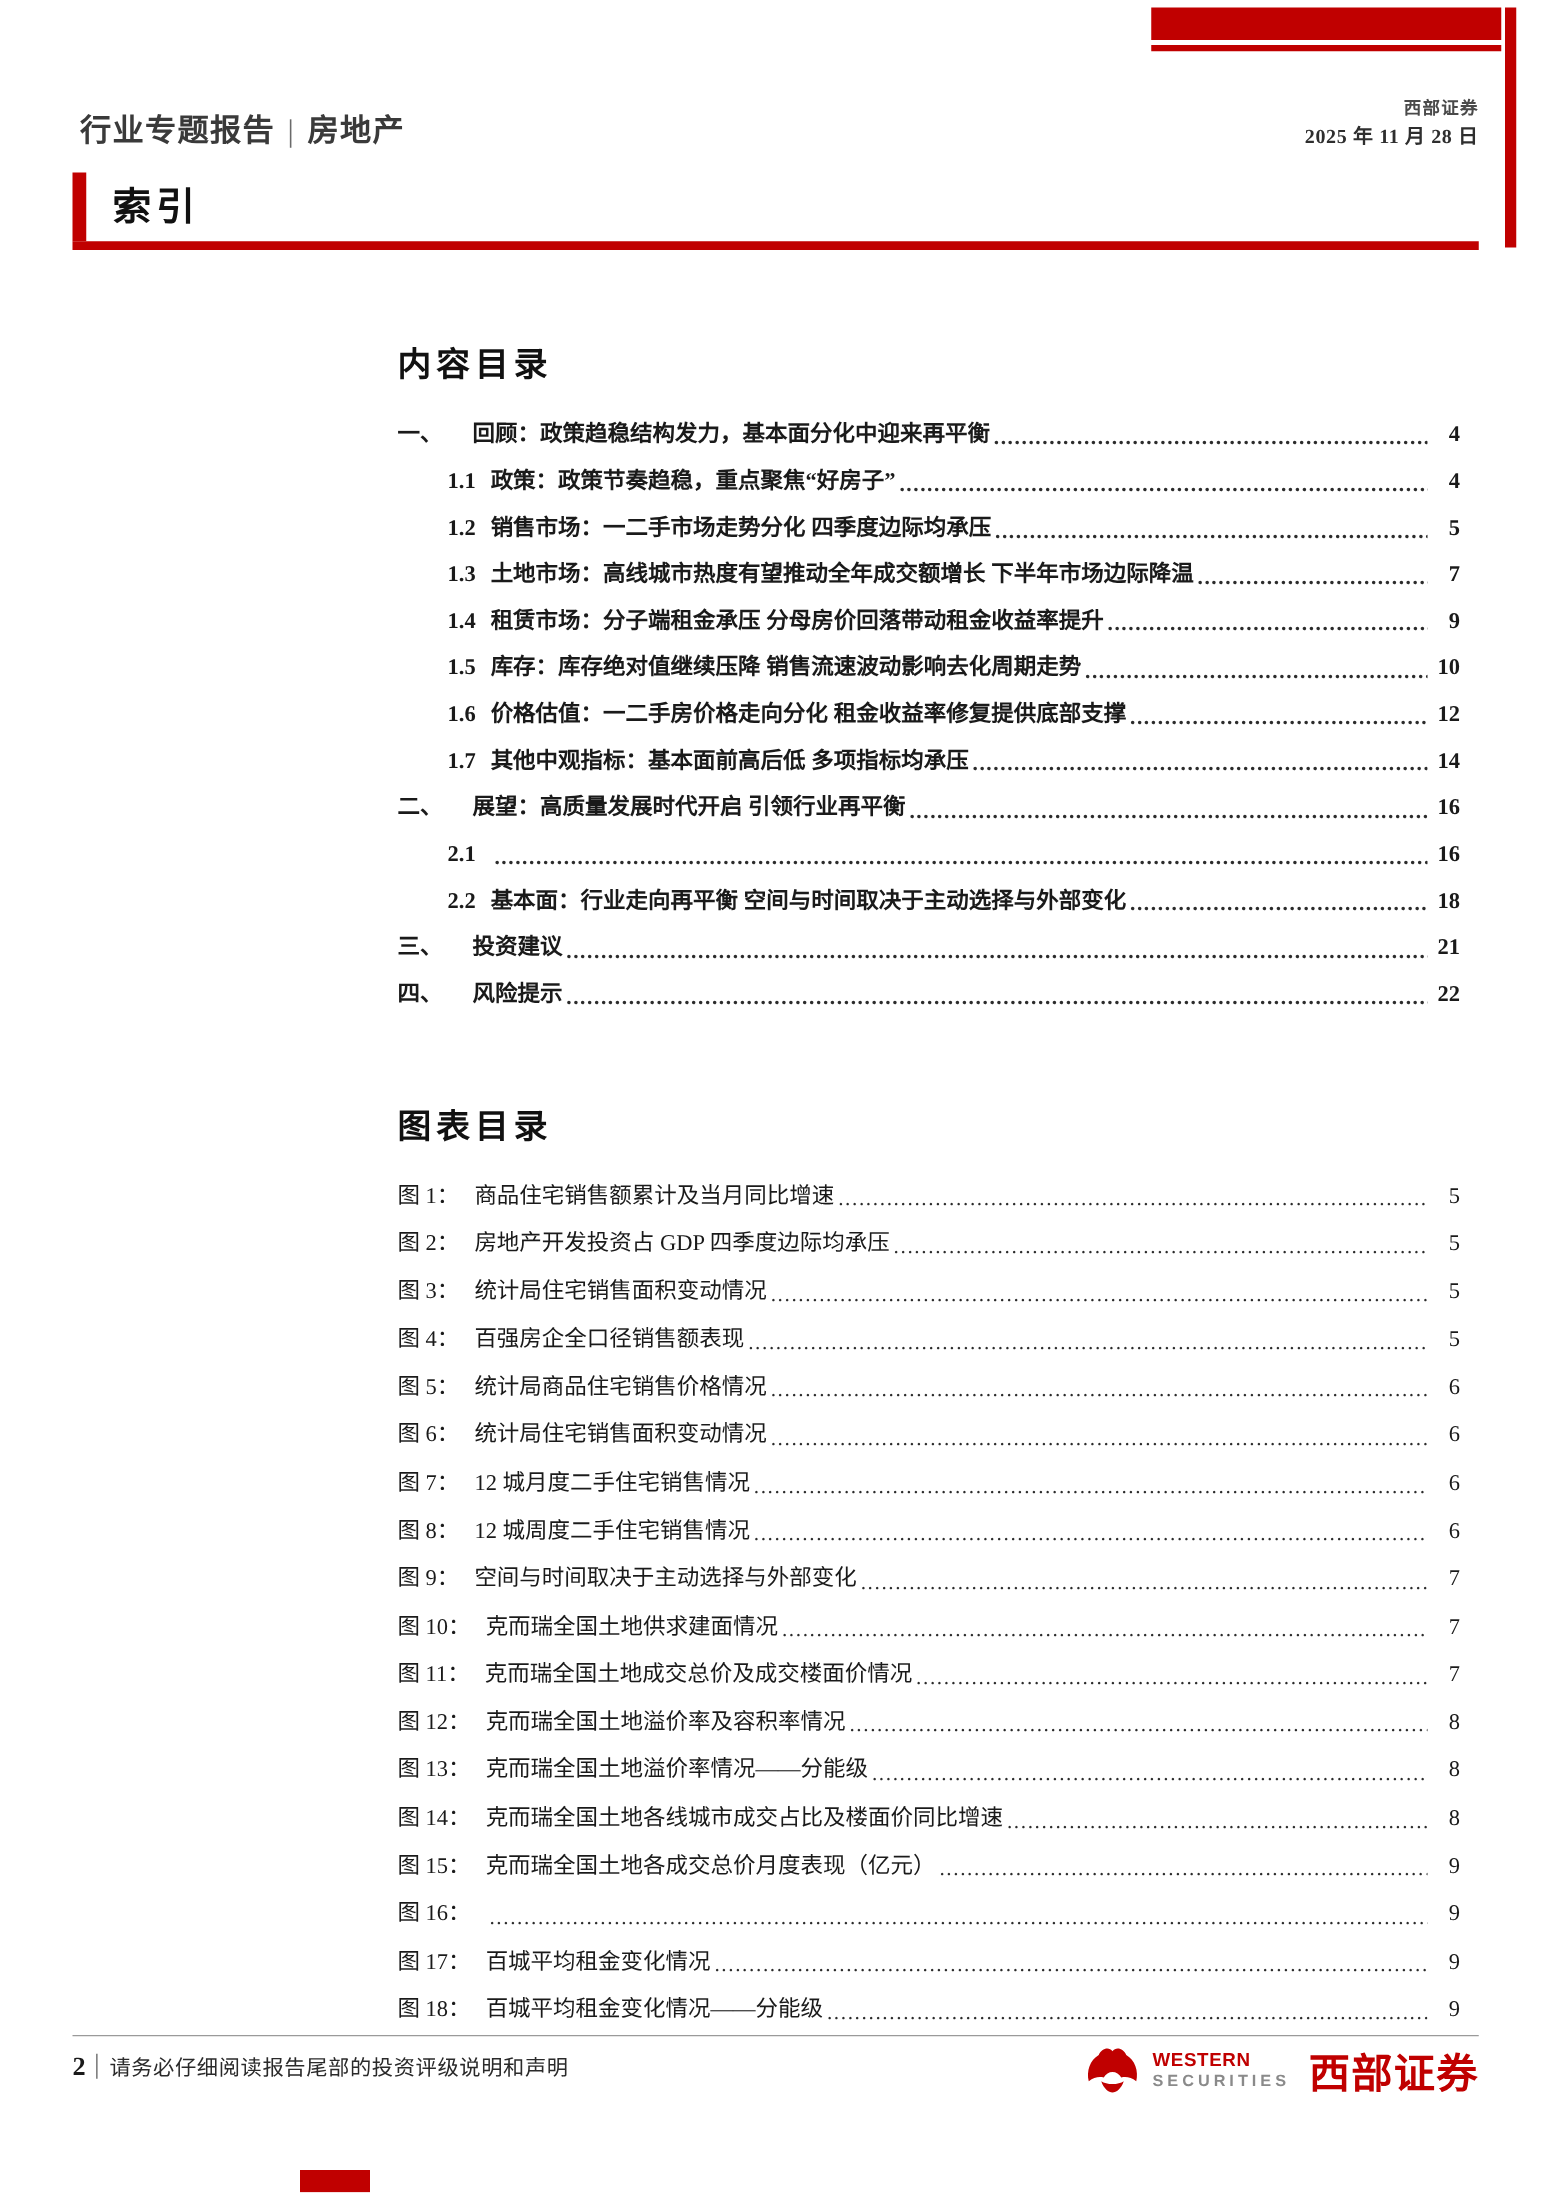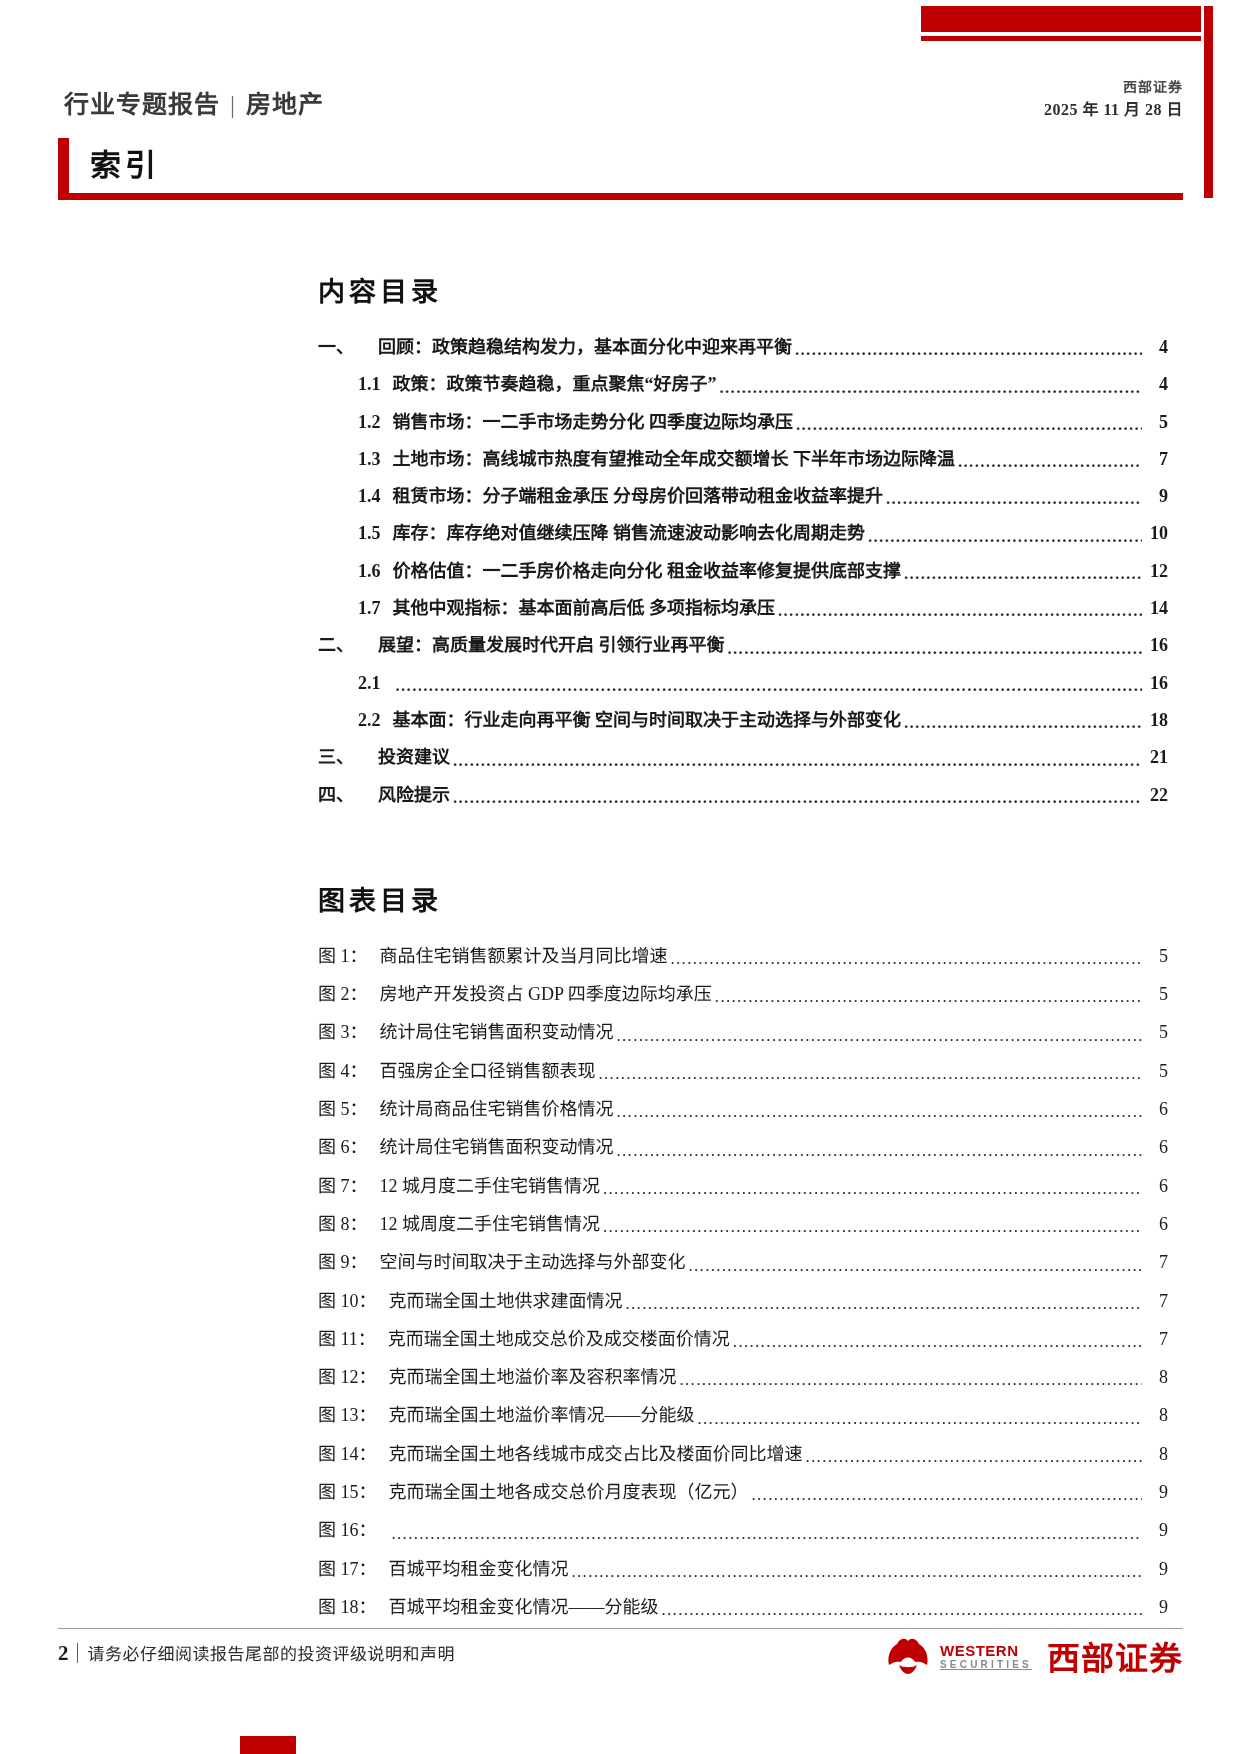--- a/index.html
+++ b/index.html
@@ -287,27 +287,26 @@
     line-height: 1;
   }
   .logo-en {
     font-size: 15px;
     font-weight: 700;
     color: var(--brand);
     letter-spacing: 0.5px;
     font-family: "Liberation Sans", sans-serif;
   }
   .logo-en-sub {
-    font-size: 10px;
+    font-size: 13px;
     font-weight: 700;
     color: #8a8a8a;
     letter-spacing: 3.2px;
     font-family: "Liberation Sans", sans-serif;
     margin-top: 2px;
-    text-decoration: underline;
   }
   .logo-cn {
     font-size: 33px;
     font-weight: 700;
     color: var(--brand);
     letter-spacing: 1px;
     font-family: "Liberation Serif", "DejaVu Serif", serif;
     margin-left: 6px;
   }
 

